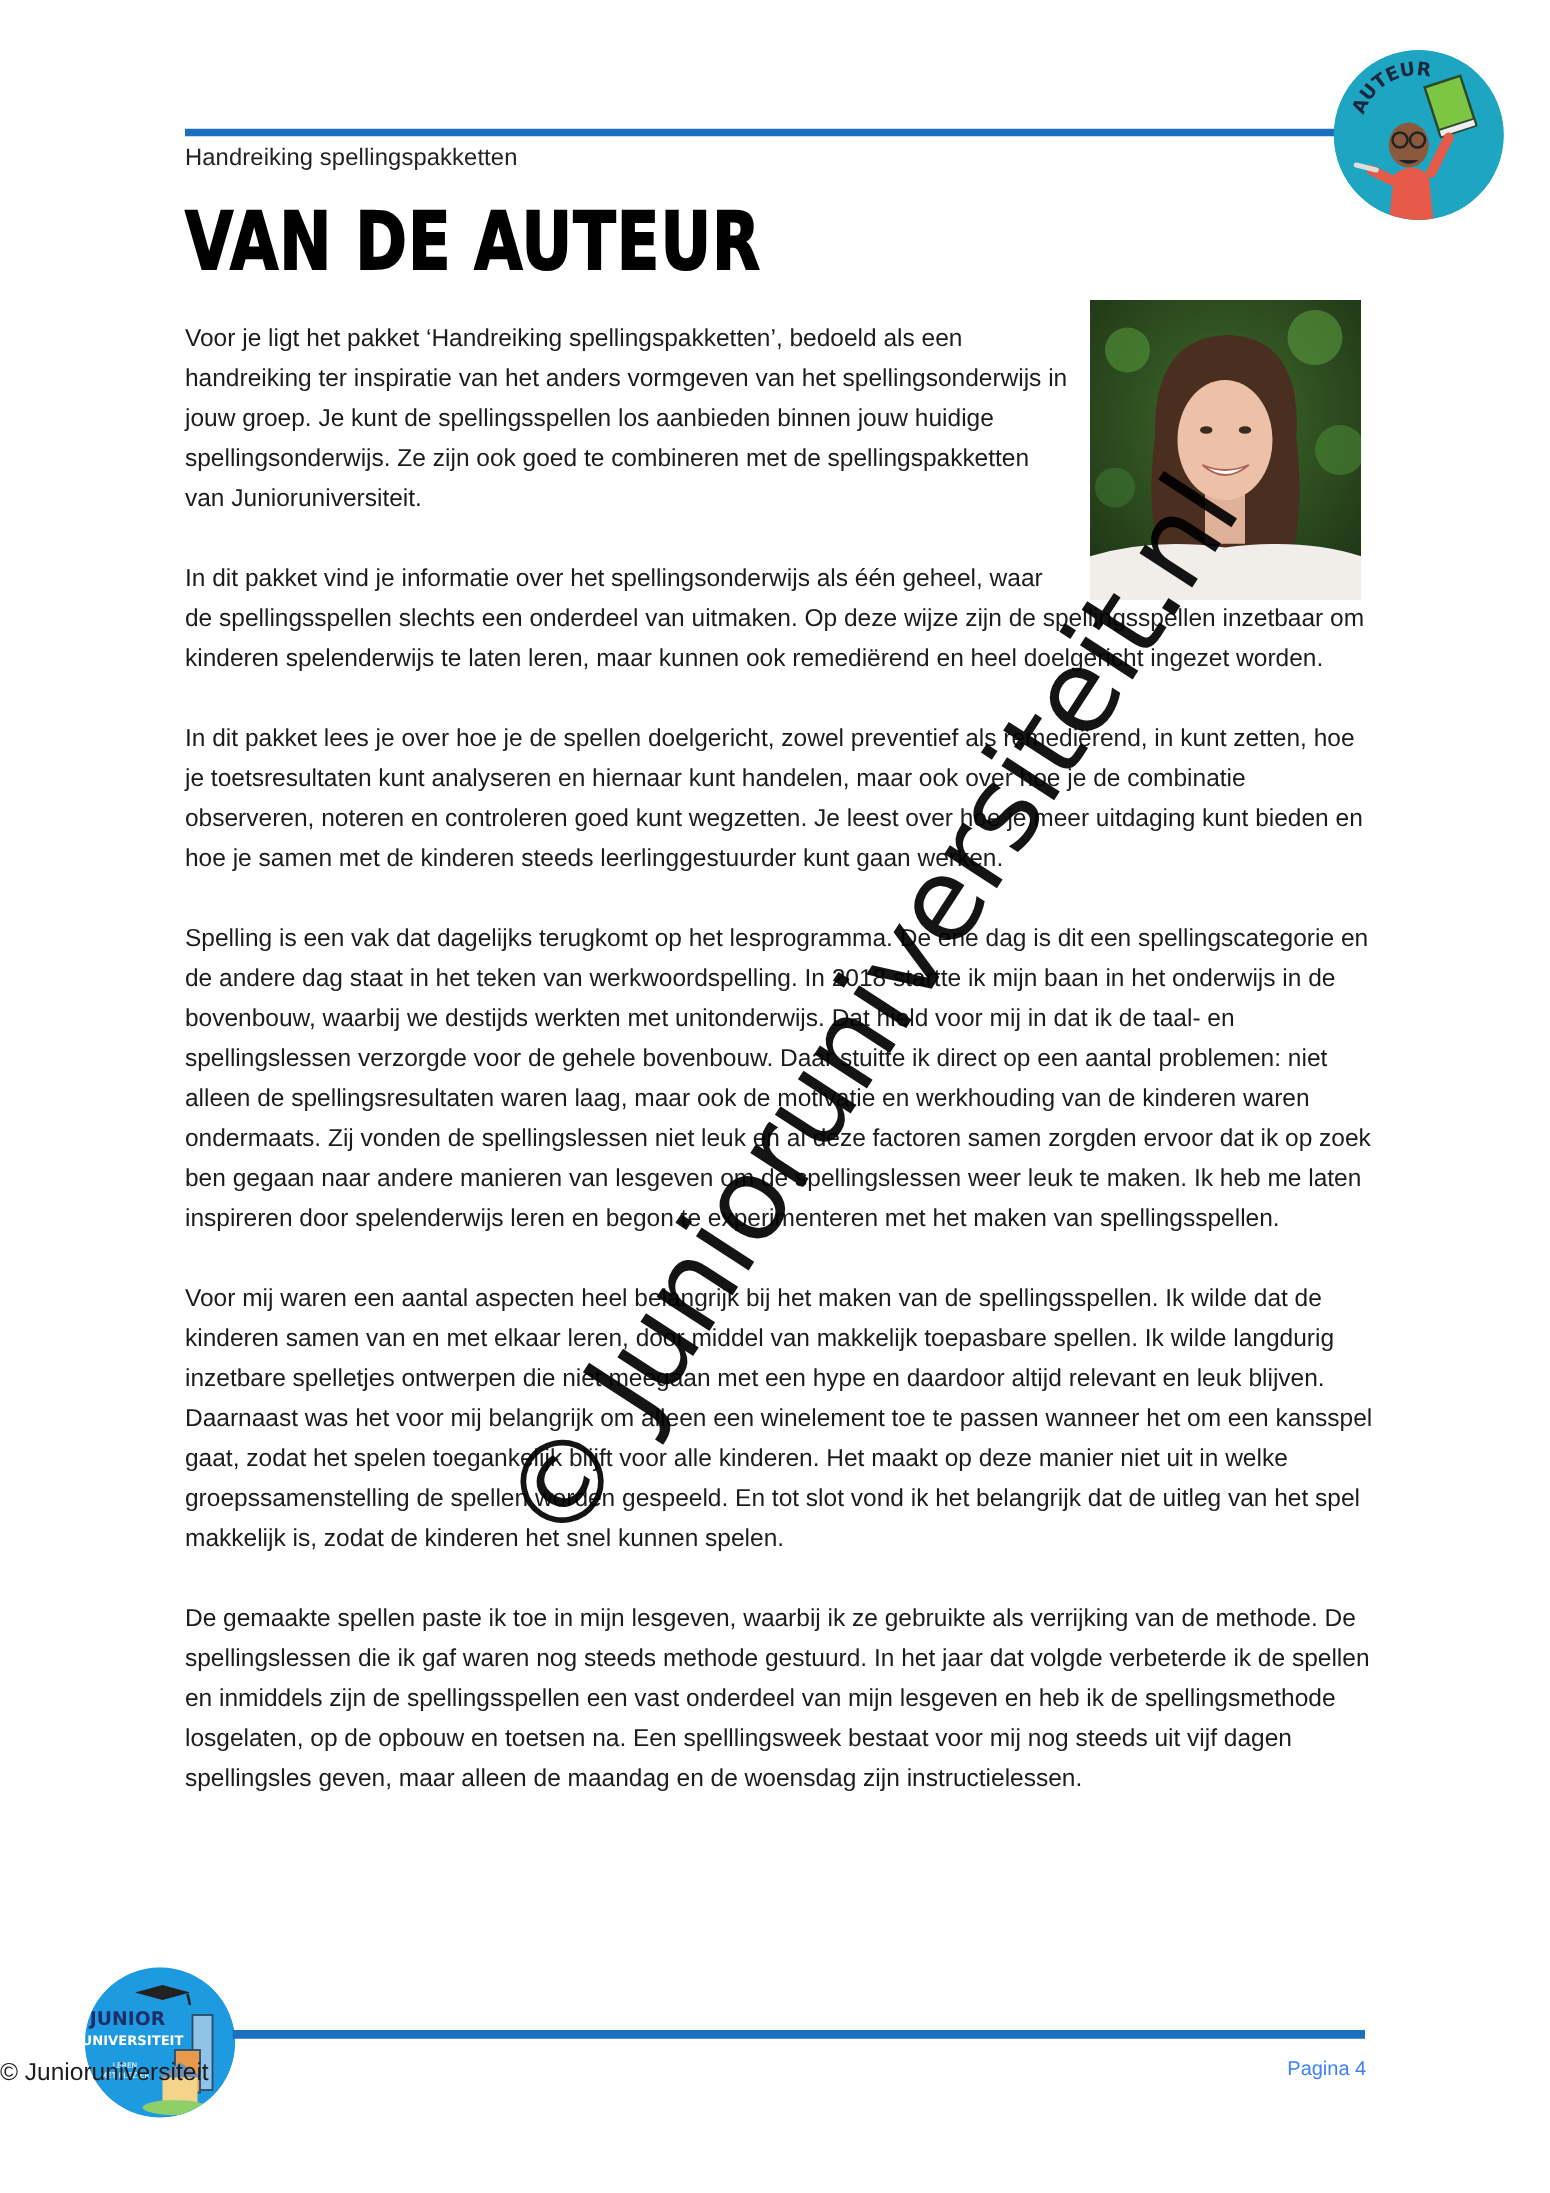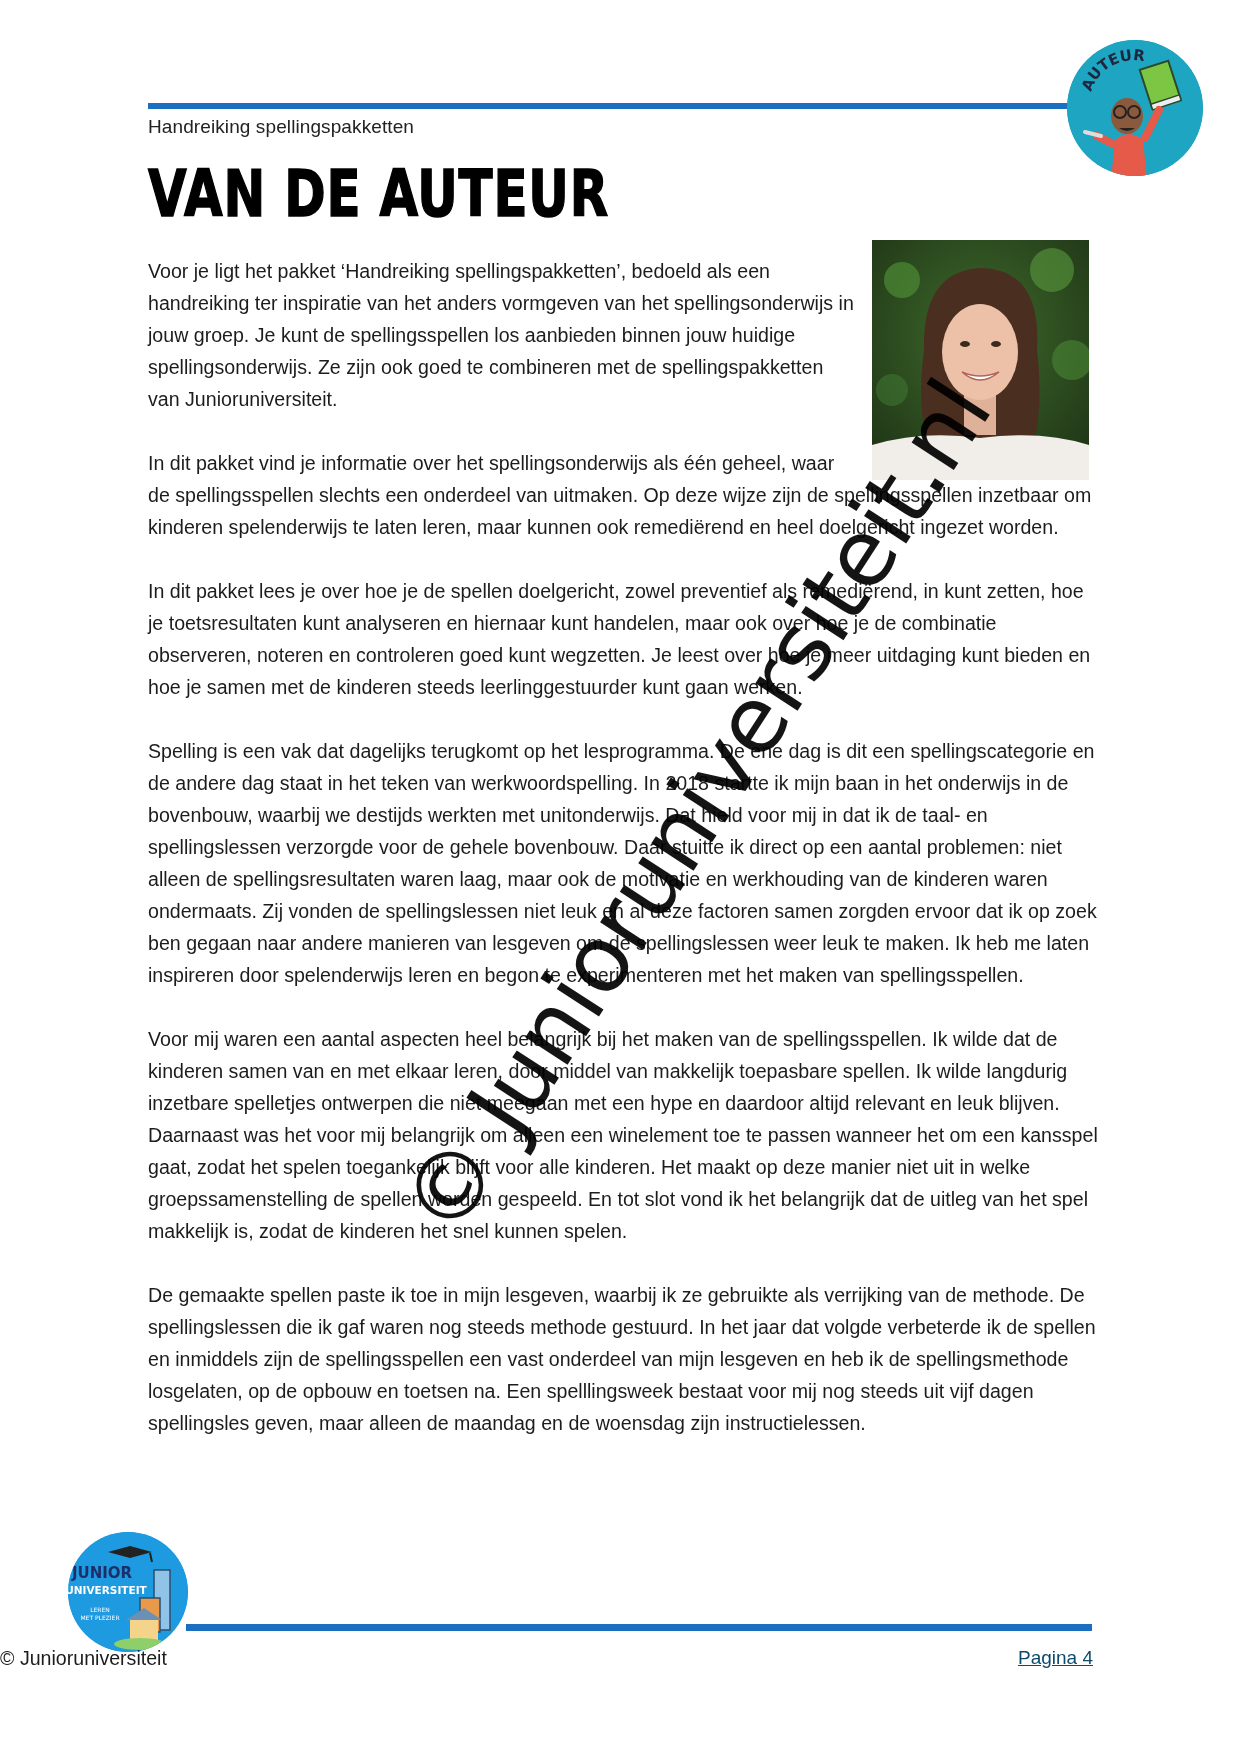--- a/index.html
+++ b/index.html
@@ -21,24 +21,24 @@
   .author-photo { position: absolute; left: 872px; top: 240px; width: 217px; height: 240px; overflow: hidden; }
 
   .body-text { position: absolute; left: 148px; top: 255px; width: 950px; font-size: 19.6px; line-height: 32px; color: #1c1c1c; }
   .body-text p { margin: 0 0 32px 0; }
   .float-spacer { float: right; width: 240px; height: 222px; }
 
   .watermark { position: absolute; left: 240px; top: 835px; width: 820px; transform: rotate(-57deg); transform-origin: center center;
                font-size: 92px; line-height: 92px; white-space: nowrap; color: rgba(0,0,0,0.92); font-family: "DejaVu Sans", sans-serif;
                pointer-events: none; text-align: center; letter-spacing: -1px; }
 
-  .footer-badge { position: absolute; left: 68px; top: 1532px; width: 120px; height: 120px; border-radius: 50%; background: #1e9ae0; overflow: hidden; }
+  .footer-badge { position: absolute; left: 68px; top: 1574px; width: 120px; height: 120px; border-radius: 50%; background: #1e9ae0; overflow: hidden; }
   .footer-rule { position: absolute; left: 186px; top: 1624px; width: 906px; height: 7px; background: #1a6fc0; }
   .footer-copyright { position: absolute; left: 0; width: 1240px; top: 1647px; text-align: left; font-size: 19.6px; color: #1c1c1c; }
-  .footer-page { position: absolute; right: 147px; top: 1647px; font-size: 19px; color: #0c4a6e; text-decoration: underline; }
+  .footer-page { position: absolute; right: 147px; top: 1647px; font-size: 16px; color: #3b82f6; }
 </style>
 </head>
 <body>
 
 <div class="running-header">Handreiking spellingspakketten</div>
 <div class="header-rule"></div>
 
 <div class="auteur-badge">
   <svg width="136" height="136" viewBox="0 0 136 136">
     <circle cx="68" cy="68" r="68" fill="#1ea5c2"></circle>

